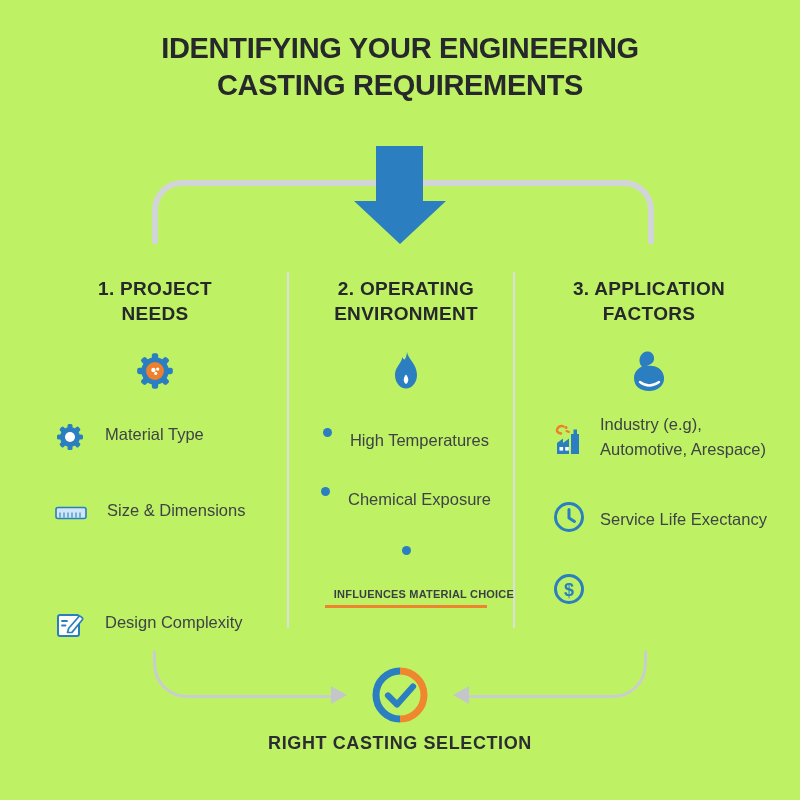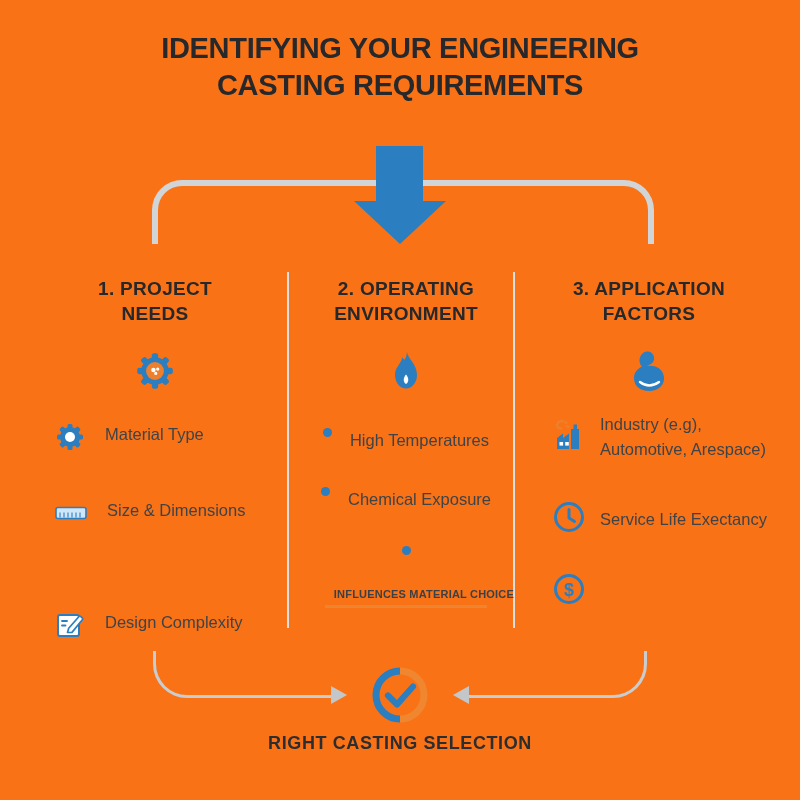--- a/index.html
+++ b/index.html
@@ -1,16 +1,16 @@
 <!DOCTYPE html>
 <html><head>
 <meta charset="utf-8">
 <style>
   html,body{margin:0;padding:0;background:#ffffff;}
-  #stage{position:relative;width:800px;height:800px;background:#f97316;overflow:hidden;
+  #stage{position:relative;width:800px;height:800px;background:#bef264;overflow:hidden;
          font-family:"Liberation Sans",sans-serif;}
 
   
   .title{position:absolute;top:30px;left:0;width:100%;text-align:center;
          font-size:29px;font-weight:bold;color:#26282b;line-height:37px;letter-spacing:-0.3px;}
 
   
   .bracket{position:absolute;left:152px;top:180px;width:490px;height:58px;
            border-top:6px solid #d2d5d8;border-left:6px solid #d2d5d8;border-right:6px solid #d2d5d8;
            border-top-left-radius:30px;border-top-right-radius:30px;z-index:1;}
@@ -40,21 +40,21 @@
   .col-1 .r1{top:146px;} .col-1 .r2{top:222px;} .col-1 .r3{top:294px;margin-top:40px;}
 
   .col-2 .row{left:0;width:100%;justify-content:center;gap:18px;}
   .col-2 .r1{top:152px;} .col-2 .r2{top:211px;} .col-2 .r3{top:270px;}
   .bullet{width:9px;height:9px;border-radius:50%;background:#2b7ec0;flex:0 0 auto;}
   .footnote{position:absolute;top:312px;left:0;width:100%;text-align:right;
             font-size:11px;font-weight:600;letter-spacing:0.2px;color:#3b4045;}
   .footnote-underline{width:162px;height:3px;background:#ed8430;margin:5px auto 0;}
 
   .col-3 .row{left:34px;gap:14px;align-items:center;}
-  .col-3 .r1{top:136px;align-items:center;}
+  .col-3 .r1{top:136px;align-items:flex-end;}
   .col-3 .r1 .item-icon{margin-top:2px;}
   .col-3 .r2{top:224px;} .col-3 .r3{top:296px;}
   .col-3 .label{max-width:200px;}
 
   .item-icon{flex:0 0 auto;display:block;}
 
   
   .conn-left{position:absolute;left:153px;top:651px;width:180px;height:44px;
              border-left:3px solid #c9cdd0;border-bottom:3px solid #c9cdd0;
              border-bottom-left-radius:34px;}

